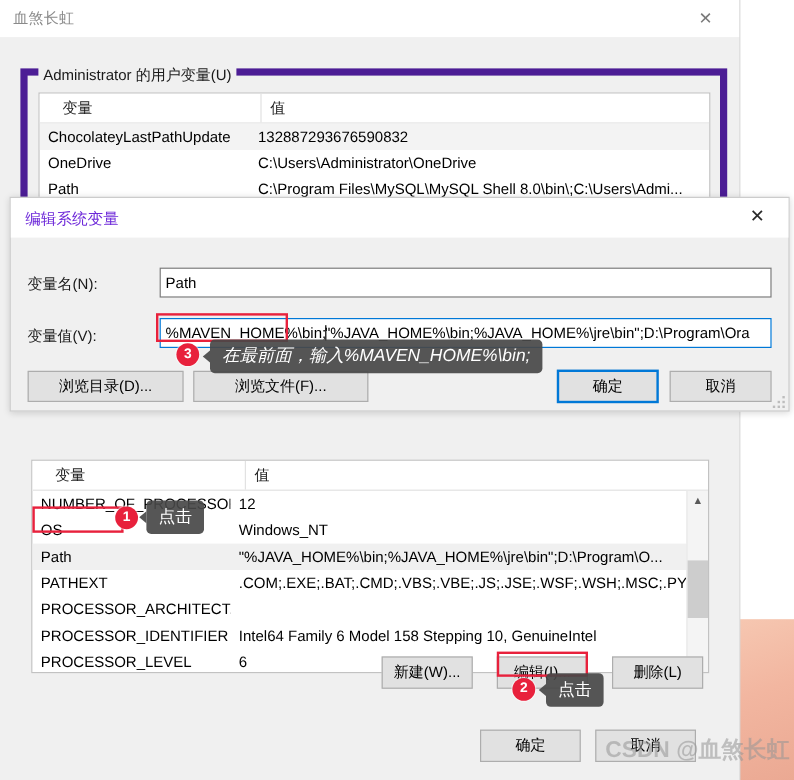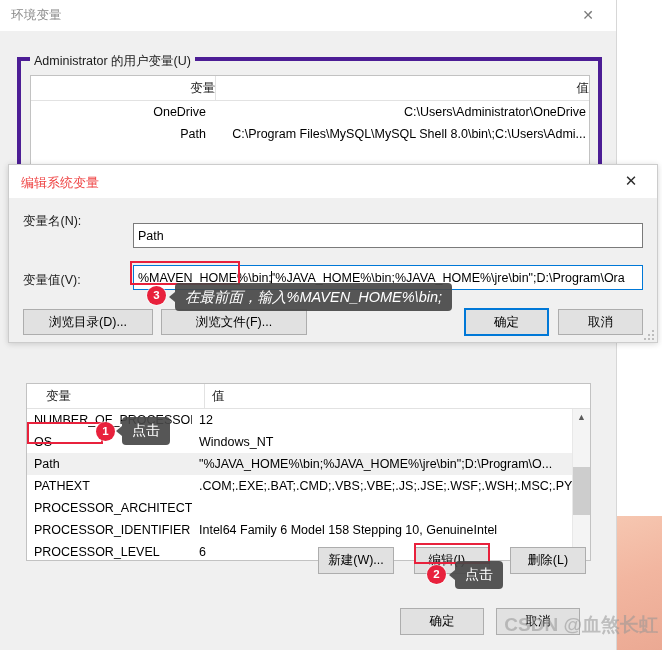--- a/index.html
+++ b/index.html
@@ -82,23 +82,22 @@
     left: 0;
     top: 31px;
     width: 616px;
     height: 619px;
     background: #f0f0f0;
   }
 
   
   .group {
     position: absolute;
-    border: 4px solid #4c1d95;
+    border: 6px solid #4c1d95;
     background: transparent;
-    text-align: right;
   }
   .group-title {
     position: absolute;
     top: -8px;
     left: 9px;
     background: #f0f0f0;
     padding: 0 4px;
     font-size: 12.5px;
     color: #1a1a1a;
     white-space: nowrap;
@@ -226,21 +225,21 @@
     left: 0; top: 0;
     width: 100%;
     height: 33px;
     background: #ffffff;
   }
   .ed-title {
     position: absolute;
     left: 12px;
     top: 9px;
     font-size: 13px;
-    color: #ef4444;
+    color: #6d28d9;
   }
   .ed-close {
     position: absolute;
     right: 6px;
     top: 2px;
     width: 40px;
     height: 28px;
     text-align: center;
     line-height: 28px;
     font-size: 15px;
@@ -355,35 +354,39 @@
 <body>
 
 <div id="screen">
 
   <div class="bg-white-right"></div>
   <div class="bg-peach"></div>
 
   <div class="env-window">
 
     <div class="env-titlebar">
-      <div class="env-title">环境变量</div>
+      <div class="env-title">血煞长虹</div>
       <div class="env-close">✕</div>
     </div>
 
     <div class="env-body">
 
       <div class="group" id="user-group">
         <div class="group-title">Administrator 的用户变量(U)</div>
 
         <div class="listview" id="user-list">
           <div class="lv-head">
             <div class="th c1">变量</div>
             <div class="th c2 sep">值</div>
           </div>
           <div class="lv-body">
+            <div class="lv-row alt">
+              <div class="lv-cell c1">ChocolateyLastPathUpdate</div>
+              <div class="lv-cell c2">132887293676590832</div>
+            </div>
             <div class="lv-row">
               <div class="lv-cell c1">OneDrive</div>
               <div class="lv-cell c2">C:\Users\Administrator\OneDrive</div>
             </div>
             <div class="lv-row">
               <div class="lv-cell c1">Path</div>
               <div class="lv-cell c2">C:\Program Files\MySQL\MySQL Shell 8.0\bin\;C:\Users\Admi...</div>
             </div>
           </div>
         </div>
@@ -439,21 +442,21 @@
       <div class="btn" style="left:496px; top:577px; width:84px; height:27px;">取消</div>
     </div>
   </div>
 
   <div class="edit-dialog">
     <div class="ed-titlebar">
       <div class="ed-title">编辑系统变量</div>
       <div class="ed-close">✕</div>
     </div>
 
-    <div class="ed-label" style="left:14px; top:48px;">变量名(N):</div>
+    <div class="ed-label" style="left:14px; top:64px;">变量名(N):</div>
     <div class="ed-input" style="left:124px; top:58px; width:510px; height:25px; line-height:21px;">Path</div>
 
     <div class="ed-label" style="left:14px; top:107px;">变量值(V):</div>
     <div class="ed-input focused" style="left:124px; top:100px; width:510px; height:25px; line-height:21px;"><span>%MAVEN_HOME%\bin;</span><span class="ed-caret"></span><span>"%JAVA_HOME%\bin;%JAVA_HOME%\jre\bin";D:\Program\Ora</span></div>
 
     <div class="btn flat" style="left:14px; top:144px; width:130px; height:26px;">浏览目录(D)...</div>
     <div class="btn flat" style="left:152px; top:144px; width:146px; height:26px;">浏览文件(F)...</div>
     <div class="btn default" style="left:455px; top:143px; width:85px; height:28px;">确定</div>
     <div class="btn" style="left:549px; top:144px; width:85px; height:26px;">取消</div>
 

